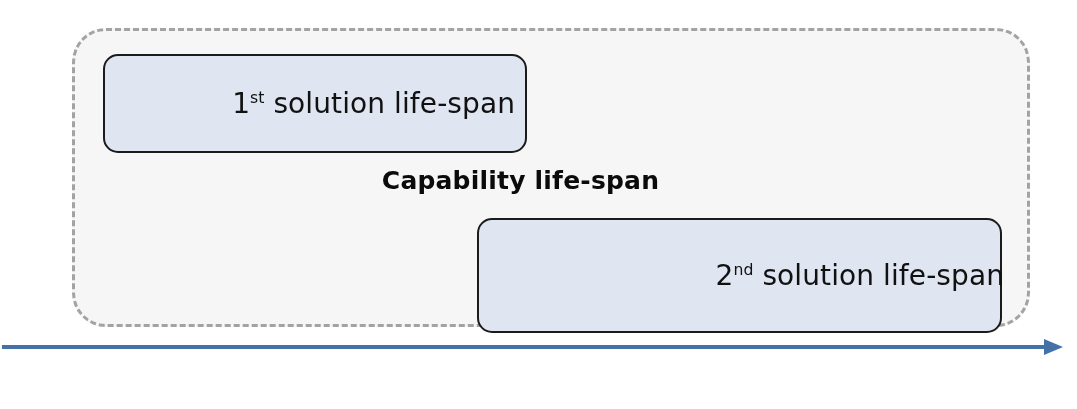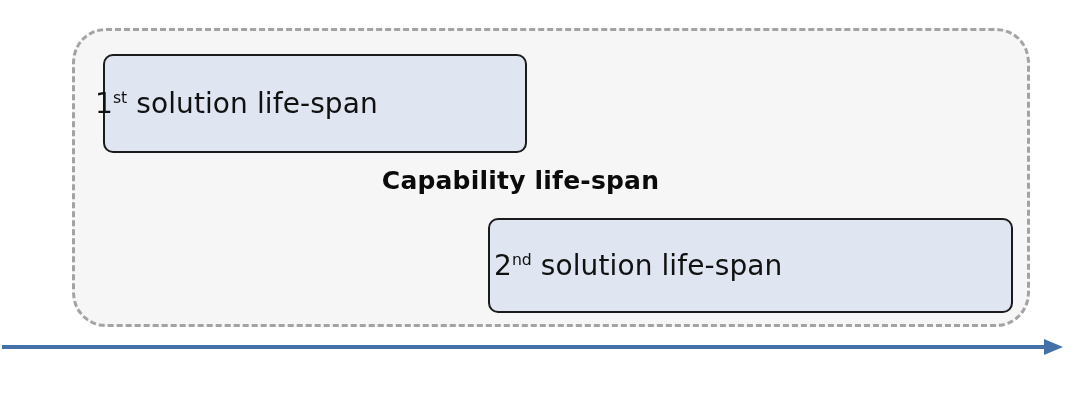--- a/index.html
+++ b/index.html
@@ -33,24 +33,24 @@
     border: 3px dashed #a3a3a3;
     border-radius: 34px;
   }
 
   
   .solution-box {
     position: absolute;
     box-sizing: border-box;
     background: #dfe5f1;
     border: 2px solid #1b1b1b;
-    border-radius: 10px;
+    border-radius: 15px;
     display: flex;
     align-items: center;
-    justify-content: flex-start;
+    justify-content: flex-end;
   }
   .solution-box .solution-label {
     font-size: 28px;
     font-weight: 400;
     color: #111111;
     letter-spacing: 0.1px;
     white-space: nowrap;
     line-height: 1;
   }
   .solution-label sup {
@@ -65,24 +65,24 @@
     top: 54px;
     width: 424px;
     height: 99px;
   }
   
   #solution-box-1 .solution-label {
     transform: translateX(-10px);
   }
 
   #solution-box-2 {
-    left: 488px;
+    left: 477px;
     top: 218px;
     width: 525px;
-    height: 95px;
+    height: 115px;
   }
   #solution-box-2 .solution-label {
     transform: translateX(4px);
   }
 
   
   .capability-caption {
     position: absolute;
     left: 0;
     top: 166px;

